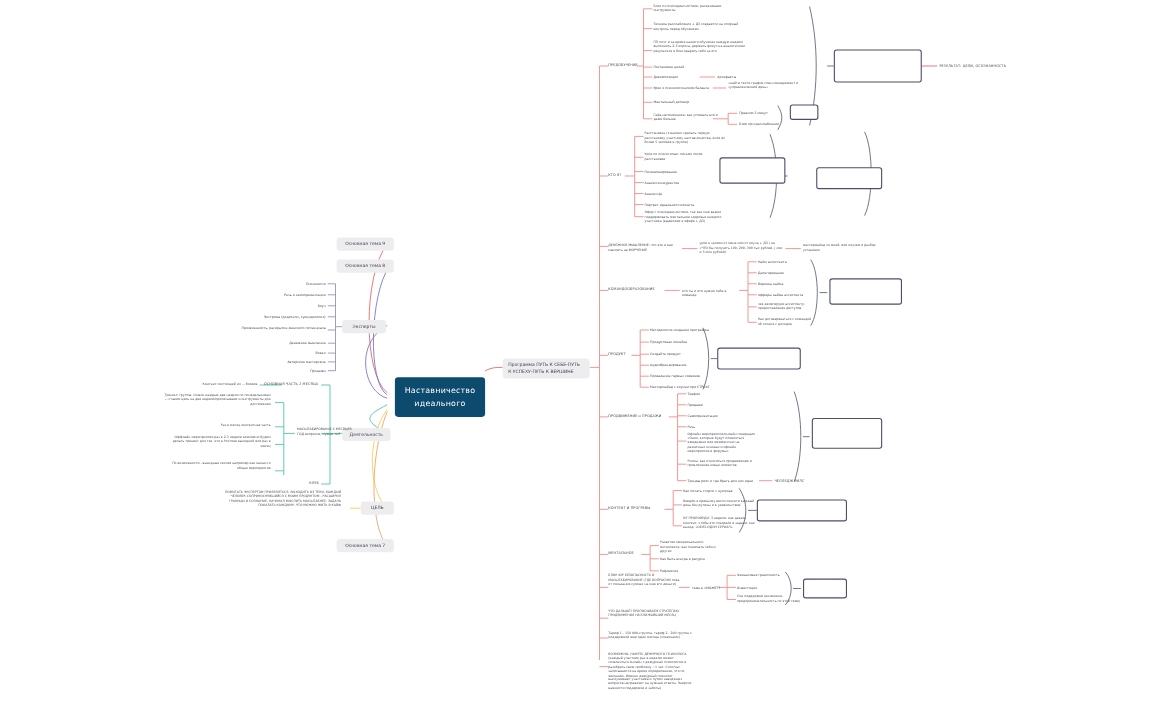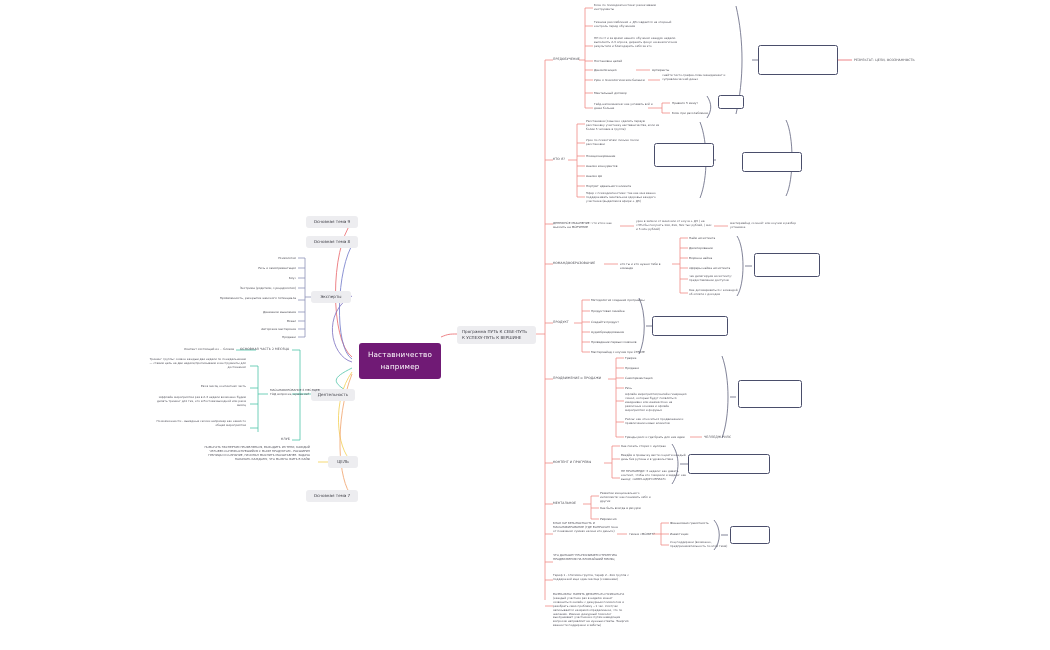--- a/index.html
+++ b/index.html
@@ -5,21 +5,21 @@
   html,body{margin:0;padding:0;background:#ffffff;}
   body{width:1050px;height:650px;overflow:hidden;
        font-family:"DejaVu Sans","Liberation Sans",sans-serif;
        color:#3a3a3a;-webkit-font-smoothing:antialiased;}
   #canvas{position:relative;width:1050px;height:650px;}
   svg.wires{position:absolute;left:0;top:0;width:1050px;height:650px;pointer-events:none;}
 
   
   .node{position:absolute;box-sizing:border-box;}
 
-  .root{background:#701a75;color:#ffffff;border-radius:3px;
+  .root{background:#0c4a6e;color:#ffffff;border-radius:3px;
         text-align:center;font-size:7.2px;line-height:12px;
         padding:6px 4px;letter-spacing:.2px;}
 
   .pill{background:#ededf0;border-radius:3px;color:#3d3d45;
         font-size:4.1px;line-height:6px;padding:3px 5px;text-align:center;}
 
   .pill.wide{text-align:left;line-height:6.2px;}
 
   .leaf{font-size:2.9px;line-height:4.0px;color:#4a4a52;}
   .leaf.r{text-align:right;}
@@ -199,21 +199,21 @@
 
       <path d="M714,520 C721,528 721,542 714,550" stroke="#4a4e6b" stroke-width="0.7"></path>
       <path d="M721,535 H728" stroke="#4a4e6b" stroke-width="0.7"></path>
 
       <path d="M838,60 H852" stroke="#e8646a"></path>
     </g>
   </svg>
 
   <div class="node root" style="left:359px;top:343px;width:82px;">
     <div>Наставничество</div>
-    <div>например</div>
+    <div>идеального</div>
   </div>
 
   <div class="node pill" style="left:306px;top:216px;width:52px;">Основная тема 9</div>
 
   <div class="node pill" style="left:306px;top:236px;width:52px;">Основная тема 8</div>
 
   <div class="node pill" style="left:311px;top:291px;width:40px;">Эксперты</div>
 
   <div class="node leaf r" style="left:228px;top:256px;width:68px;">Психология</div>
   <div class="node leaf r" style="left:218px;top:266px;width:78px;">Речь и самопрезентация</div>

